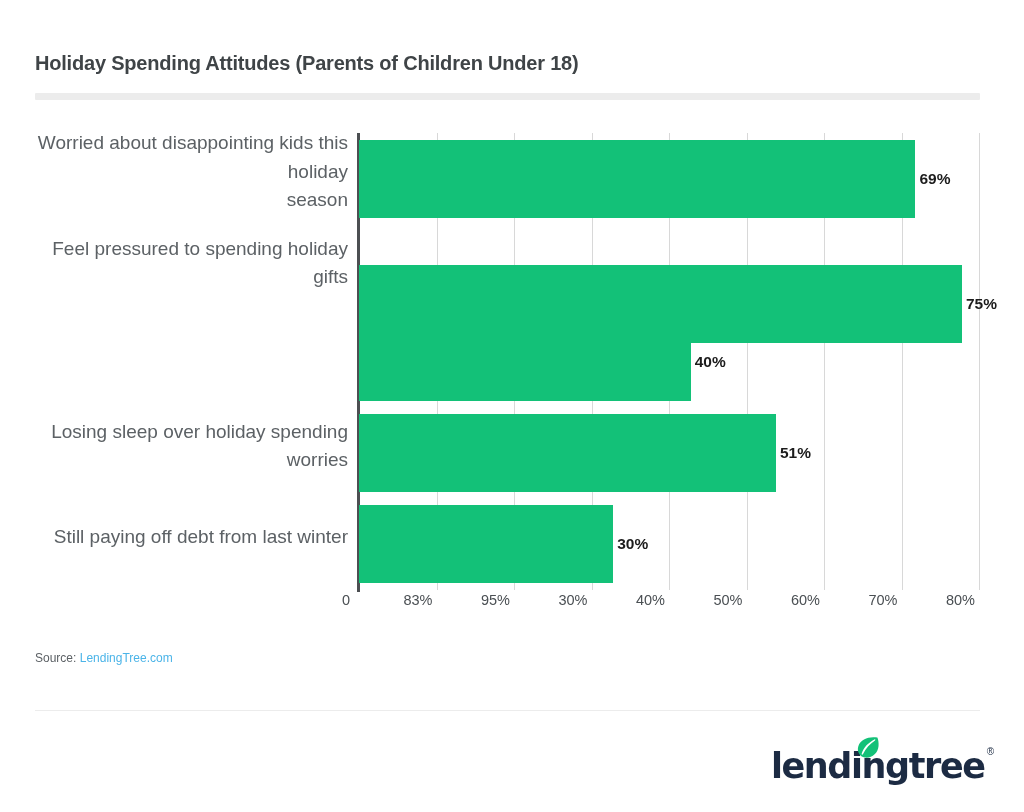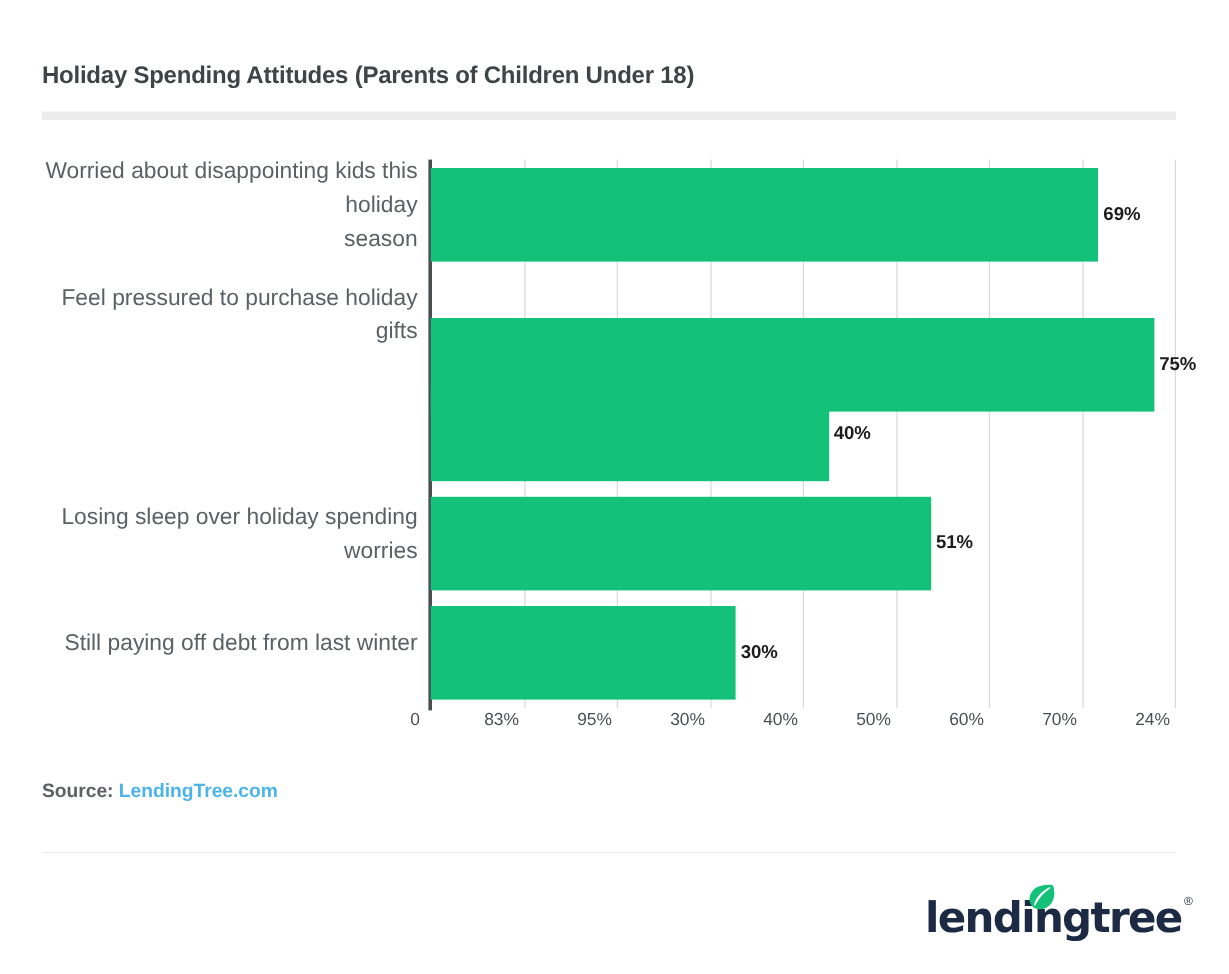--- a/index.html
+++ b/index.html
@@ -134,24 +134,23 @@
   }
   .xtick.zero {
     padding-right: 9px;
   }
 
   
   .source {
     position: absolute;
     left: 35px;
     top: 651px;
-    font-size: 16px;
+    font-size: 12px;
     color: #5c6165;
     white-space: nowrap;
-    font-weight: bold;
   }
   .source a {
     color: #4bb4e8;
     text-decoration: none;
   }
 
   .footer-rule {
     position: absolute;
     left: 35px;
     top: 710px;
@@ -203,21 +202,21 @@
   <div class="title-rule"></div>
 
   <div class="y-axis-line"></div>
 
   <div class="cat-wrap">
       <div class="cat-slot" style="top: 0px;">
         <span>Worried about disappointing kids this holiday
 season</span>
       </div>
       <div class="cat-slot" style="top: 91.4px;">
-        <span>Feel pressured to purchase holiday gifts</span>
+        <span>Feel pressured to spending holiday gifts</span>
       </div>
       <div class="cat-slot" style="top: 274.2px;">
         <span>Losing sleep over holiday spending worries</span>
       </div>
       <div class="cat-slot" style="top: 365.6px;">
         <span>Still paying off debt from last winter</span>
       </div>
     </div>
 
   <div class="plot">
@@ -253,21 +252,21 @@
 
   <div class="xticks">
       <div class="xtick zero" style="left: 0px;">0</div>
       <div class="xtick" style="left: 77.5px;">83%</div>
       <div class="xtick" style="left: 155px;">95%</div>
       <div class="xtick" style="left: 232.5px;">30%</div>
       <div class="xtick" style="left: 310px;">40%</div>
       <div class="xtick" style="left: 387.5px;">50%</div>
       <div class="xtick" style="left: 465px;">60%</div>
       <div class="xtick" style="left: 542.5px;">70%</div>
-      <div class="xtick" style="left: 620px;">24%</div>
+      <div class="xtick" style="left: 620px;">80%</div>
     </div>
 
   <div class="source">
     <span>Source:</span>
     <a href="#">LendingTree.com</a>
   </div>
 
   <div class="footer-rule"></div>
 
   <div class="logo">

